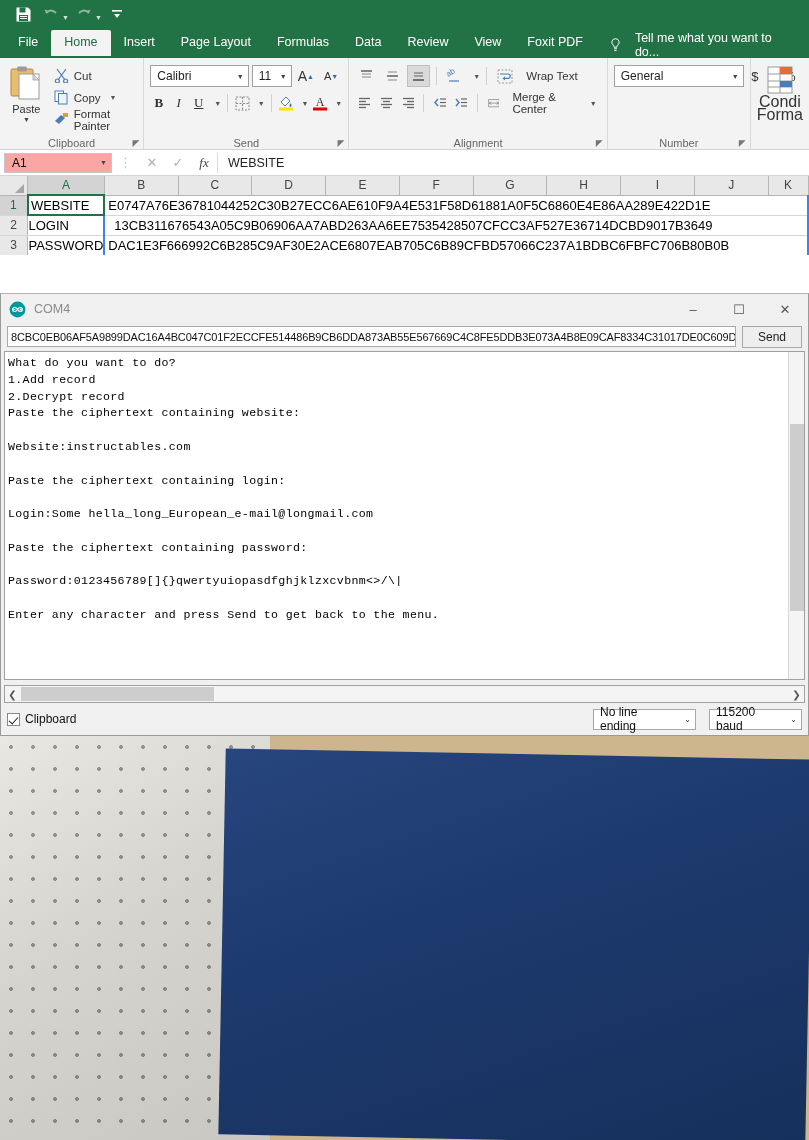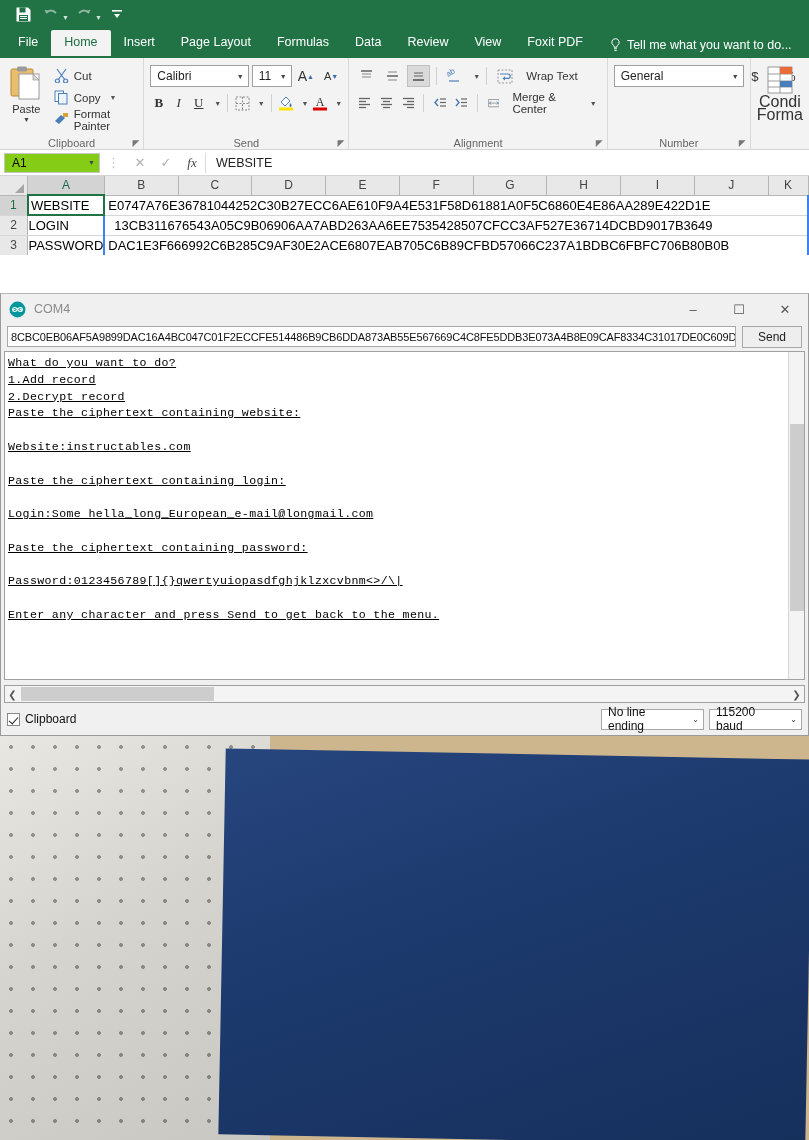--- a/index.html
+++ b/index.html
@@ -30,21 +30,21 @@
   .rtab {
     color: #fff; font-size: 12.5px; padding: 6px 13px 7px 13px;
     line-height: 1; cursor: default; white-space: nowrap;
   }
   .rtab.active {
     background: #f3f3f3; color: #1b6e45; font-weight: normal;
     border-radius: 2px 2px 0 0;
   }
   .tellme {
     color: #fff; font-size: 12.5px; display: flex; align-items: center;
-    gap: 6px; padding: 6px 10px 3px 14px;
+    gap: 14px; padding: 6px 10px 3px 14px;
   }
   .bulb { width: 11px; height: 14px; }
 
   .ribbon-body {
     height: 92px; background: #f3f3f3; border-bottom: 1px solid #d4d4d4;
     display: flex; position: relative;
   }
   .rgroup {
     height: 92px; position: relative; padding: 3px 6px 0 6px;
     border-right: 1px solid #d9d9d9; display: flex; flex-direction: column;
@@ -106,22 +106,22 @@
   .num-row2 { display: flex; align-items: center; gap: 1px; height: 24px; }
   .nb { width: 22px; height: 22px; display: flex; align-items: center;
        justify-content: center; font-size: 13px; color: #333; }
 
   
   .formula-bar {
     height: 26px; background: #fff; display: flex; align-items: center;
     border-bottom: 1px solid #d4d4d4;
   }
   .namebox {
-    width: 96px; height: 20px; margin-left: 4px; border: 1px solid #c6c6c6;
-    background: #84cc16; display: flex; align-items: center;
+    width: 108px; height: 20px; margin-left: 4px; border: 1px solid #c6c6c6;
+    background: #fca5a5; display: flex; align-items: center;
     justify-content: space-between; padding: 0 4px 0 7px; font-size: 12px;
   }
   .namebox .ca { font-size: 7px; color: #444; }
   .fb-sep { color: #c0c0c0; margin: 0 7px; font-size: 13px; }
   .fb-icons { display: flex; gap: 0; align-items: center; }
   .fb-ic {
     width: 26px; height: 20px; display: flex; align-items: center;
     justify-content: center; font-size: 13px; color: #b0b0b0;
   }
   .fb-ic.fx { color: #444; font-style: italic; font-family: "Liberation Serif", serif; font-size: 13px; }
@@ -195,21 +195,21 @@
     display: flex; align-items: center; padding-left: 3px; overflow: hidden;
     white-space: nowrap; letter-spacing: -0.15px;
   }
   .send-btn {
     width: 60px; height: 22px; background: #eeeeee; border: 1px solid #a8a8a8;
     font-size: 12px; color: #222; display: flex; align-items: center;
     justify-content: center;
   }
   .com-console {
     position: absolute; top: 57px; left: 3px; right: 3px; height: 329px;
-    background: #fff; border: 1px solid #a0a0a0; overflow: hidden; text-decoration: underline;
+    background: #fff; border: 1px solid #a0a0a0; overflow: hidden;
   }
   .console-text {
     font-family: "Liberation Mono", monospace; font-size: 11.6px;
     line-height: 16.8px; color: #000; padding: 3px 0 0 3px;
     white-space: pre; letter-spacing: 0.35px;
   }
   .vscroll {
     position: absolute; top: 0; right: 0; width: 16px; bottom: 0;
     background: #f4f4f4; border-left: 1px solid #d6d6d6;
   }
@@ -234,21 +234,21 @@
   }
   .chk-row { display: flex; align-items: center; gap: 5px; font-size: 12px; color: #111; }
   .chkbox {
     width: 13px; height: 13px; border: 1px solid #888; background: #fff;
     position: relative;
   }
   .chkbox::after {
     content: ""; position: absolute; left: 3px; top: 1px; width: 4px; height: 8px;
     border: solid #222; border-width: 0 1.5px 1.5px 0; transform: rotate(42deg);
   }
-  .status-right { margin-left: auto; display: flex; gap: 5px; }
+  .status-right { margin-left: auto; display: flex; gap: 13px; }
   .sel-box {
     height: 21px; background: #fff; border: 1px solid #a8a8a8;
     display: flex; align-items: center; justify-content: space-between;
     padding: 0 4px 0 6px; font-size: 12px; color: #111;
   }
   .sel-box .ca { font-size: 8px; color: #333; margin-left: 8px; }
 
   
   .photo {
     position: absolute; top: 736px; left: 0; width: 809px; height: 404px;

